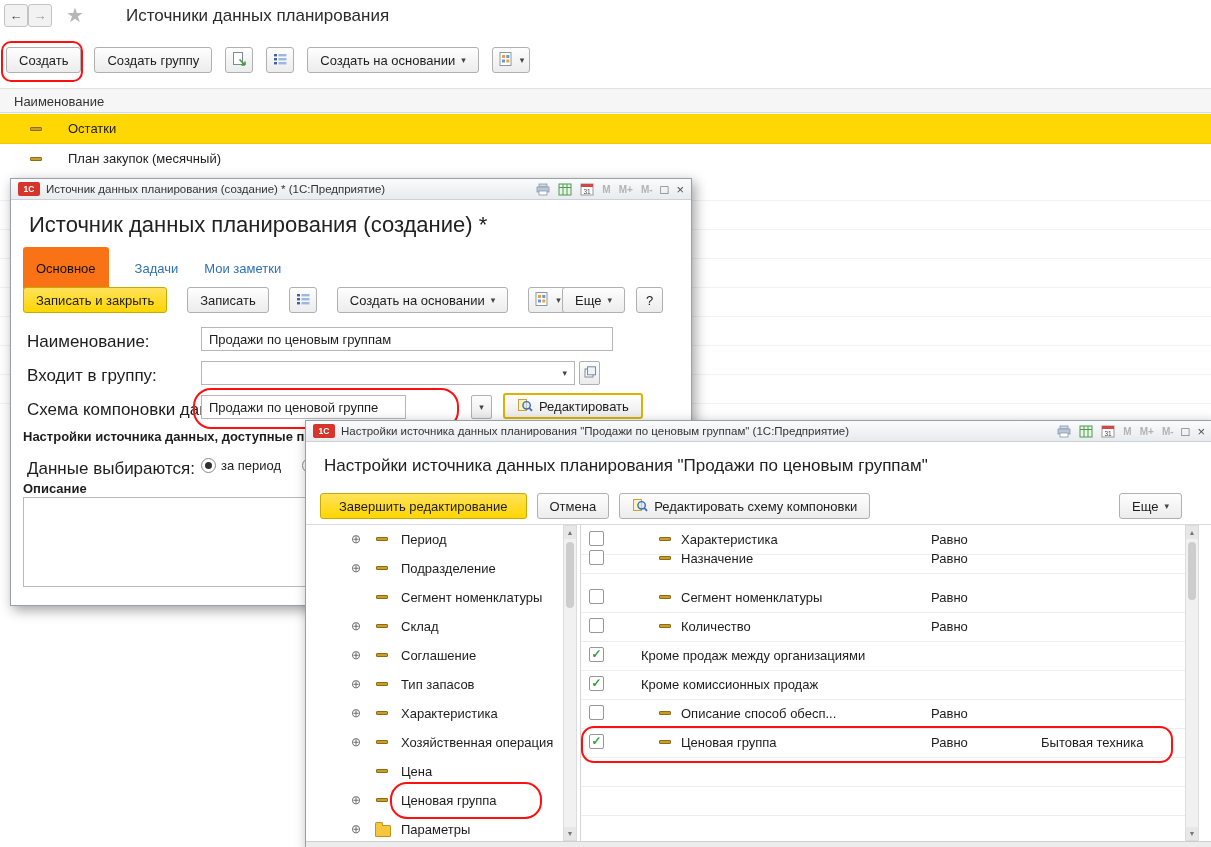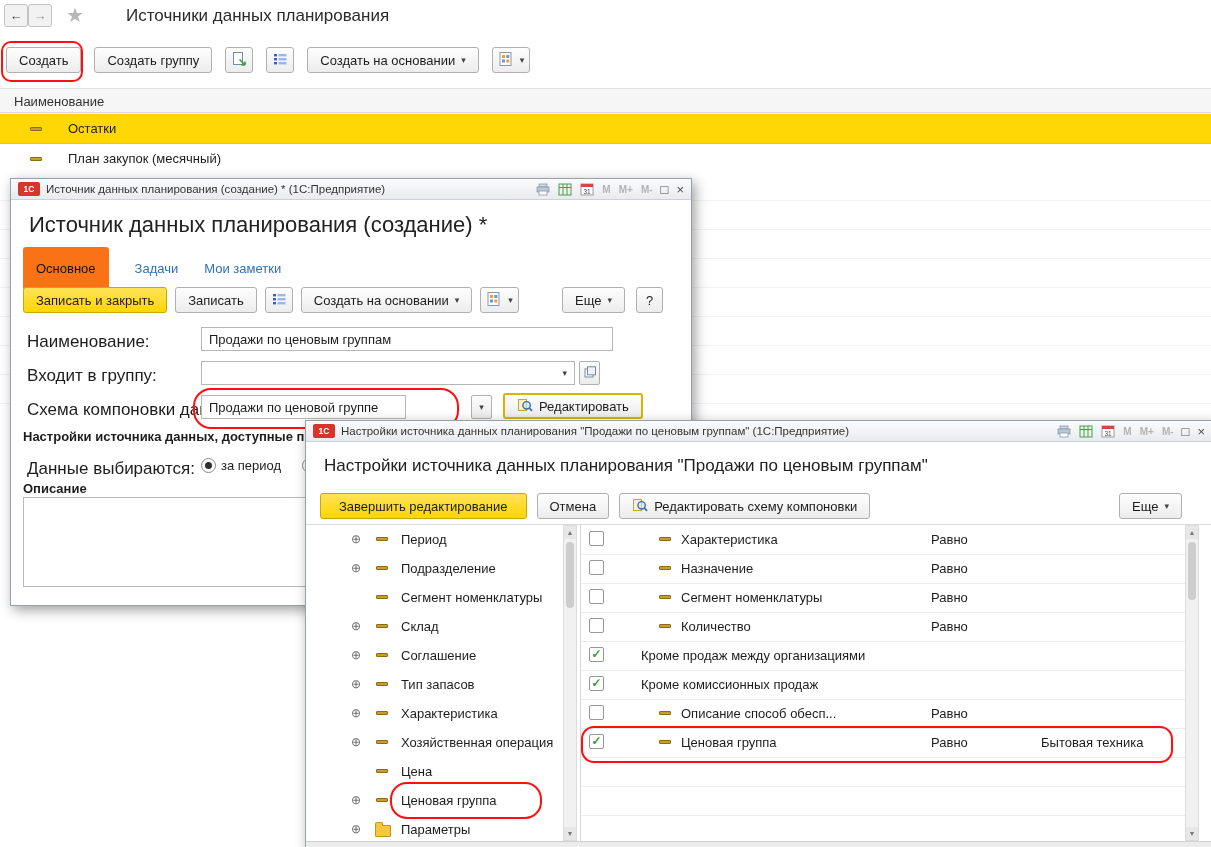--- a/index.html
+++ b/index.html
@@ -60,21 +60,21 @@
   .tb-mem{color:#b3b3b3;font-size:10px;font-weight:bold;cursor:pointer}
   .tb-sys{color:#4d4d4d;font-size:13px;line-height:1;cursor:pointer}
   .win-body{position:relative;height:calc(100% - 21px)}
 
   
   .heading{position:absolute;left:18px;top:12px;font-size:22px;color:#212121;white-space:nowrap}
   .tabs{position:absolute;left:12px;top:47px;display:flex;align-items:center;gap:26px}
   .tab{cursor:pointer}
   .tab.active{background:#f97316;border-radius:3px;padding:14px 13px;color:#111}
   .tab.link{color:#2d71b8}
-  .toolbar{position:absolute;left:12px;top:87px;display:flex;gap:8px;align-items:center}
+  .toolbar{position:absolute;left:12px;top:87px;display:flex;gap:20px;align-items:center}
   .btn-more{position:absolute;top:87px}
   .win-create .btn-more{right:66px}
   .btn-help{position:absolute;top:87px;right:28px;width:27px;justify-content:center;padding:0}
   .btn-edit{position:absolute;left:492px;top:193px;border:2px solid #dcb300}
   .section-title{position:absolute;left:12px;white-space:nowrap;overflow:hidden;width:655px}
   .textarea{position:absolute;left:12px;top:297px;width:642px;height:88px;background:#fff;border:1px solid #b9b9b9}
 
   
   .win-settings .heading{font-size:17px;top:14px}
   .win-settings .toolbar{top:51px;left:14px;gap:10px}
@@ -427,21 +427,21 @@
 
       <div class="divider"></div>
 
       <div class="filters-panel">
           <div class="filter-row" style="top: 0px;">
             <span class="cb"></span>
             <span class="dash-icon fr-dash"></span>
             <span class="fr-label">Характеристика</span>
             <span class="fr-cond">Равно</span>
           </div>
-          <div class="filter-row" style="top: 29px;">
+          <div class="filter-row" style="top: 19px;">
             <span class="cb"></span>
             <span class="dash-icon fr-dash"></span>
             <span class="fr-label">Назначение</span>
             <span class="fr-cond">Равно</span>
           </div>
           <div class="filter-row" style="top: 58px;">
             <span class="cb"></span>
             <span class="dash-icon fr-dash"></span>
             <span class="fr-label">Сегмент номенклатуры</span>
             <span class="fr-cond">Равно</span>

